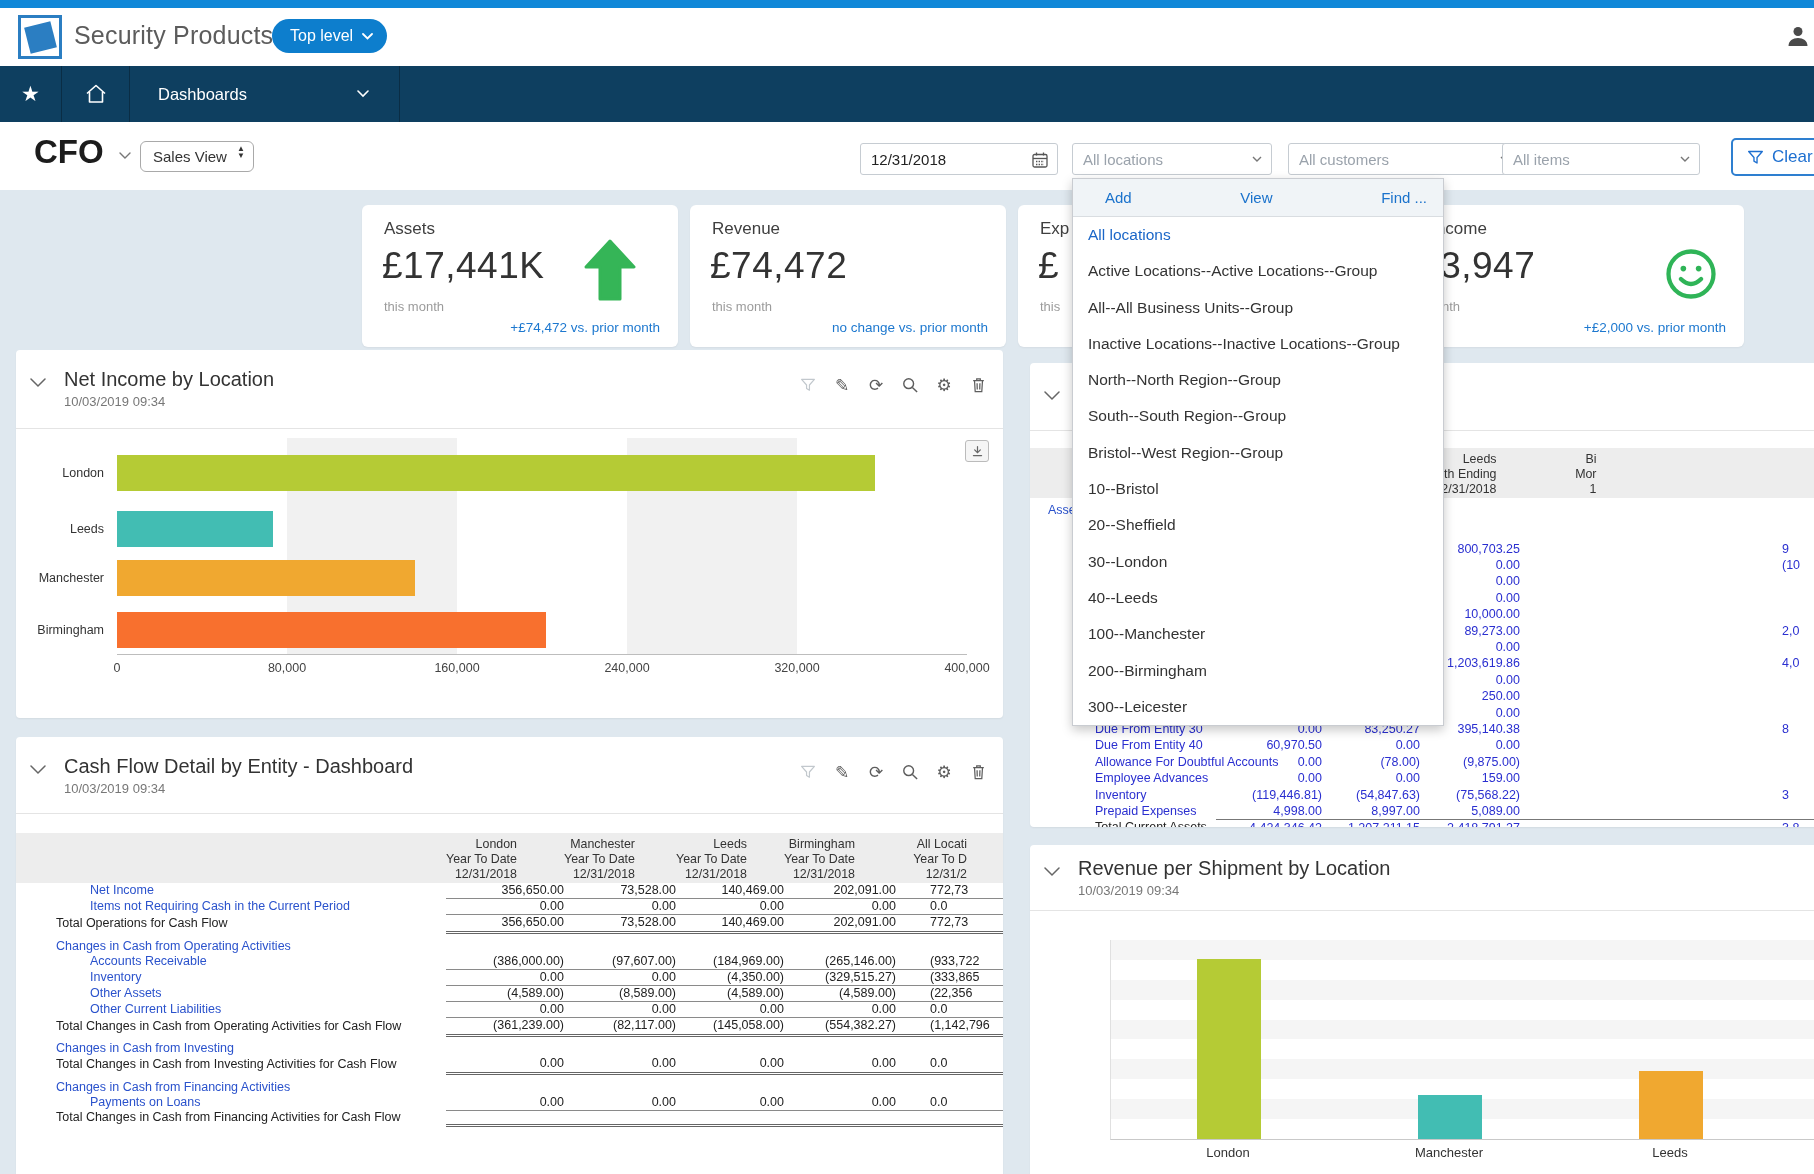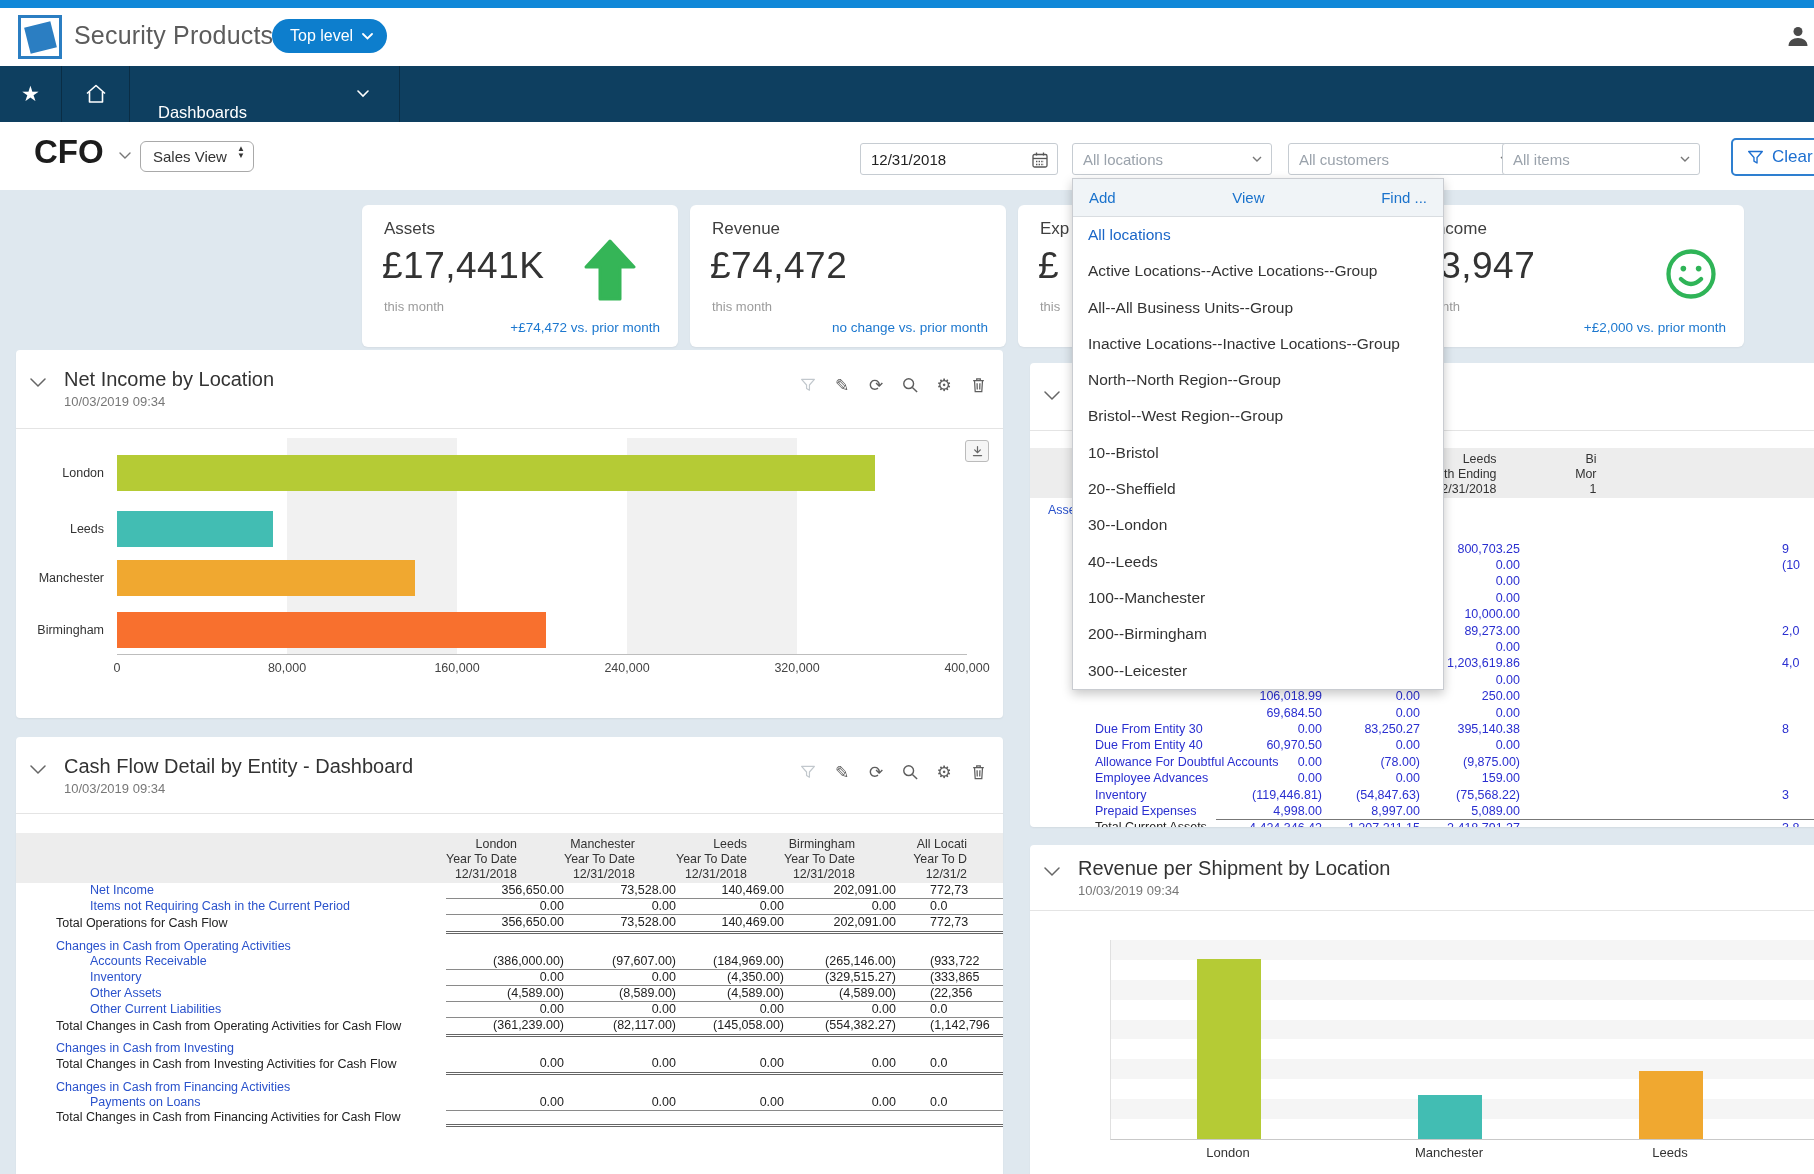--- a/index.html
+++ b/index.html
@@ -13,21 +13,21 @@
   .logo{position:absolute;left:18px;top:7px;width:44px;height:44px;border:3px solid #2b7ec2;background:#fff;overflow:hidden}
   .logo i{position:absolute;left:6px;top:6px;width:27px;height:27px;background:#2b7ec2;transform:rotate(-14deg)}
   .app-title{position:absolute;left:74px;top:13px;font-size:25px;color:#5c5c5c;letter-spacing:.2px;white-space:nowrap}
   .toplevel{position:absolute;left:272px;top:11px;height:34px;background:#0d7ecd;color:#fff;border:none;border-radius:17px;
     font-size:16px;padding:0 14px 0 18px;display:flex;align-items:center;gap:9px;cursor:pointer;font-family:inherit}
   .user-ic{position:absolute;right:4px;top:16px;width:24px;height:24px;color:#4a4a4a}
   .navbar{position:absolute;left:0;top:66px;width:1814px;height:56px;background:#0e3f60;color:#fff}
   .navtile{position:absolute;top:0;height:56px;display:flex;align-items:center;justify-content:center;border-right:1px solid rgba(0,0,0,.28);cursor:pointer}
   .tile-star{left:0;width:62px;font-size:21px}
   .tile-home{left:62px;width:68px}
-  .nav-dash{position:absolute;left:130px;top:0;width:270px;height:56px;display:flex;align-items:flex-end;border-right:1px solid rgba(0,0,0,.28);cursor:pointer}
+  .nav-dash{position:absolute;left:130px;top:0;width:270px;height:56px;display:flex;align-items:center;border-right:1px solid rgba(0,0,0,.28);cursor:pointer}
   .nav-dash span{margin-left:28px;font-size:16.5px}
   .nav-dash .chev{position:absolute;right:30px;top:24px}
 
   
   .titlebar{position:absolute;left:0;top:122px;width:1814px;height:68px;background:#fff}
   .cfo{position:absolute;left:34px;top:11px;font-size:33px;font-weight:700;color:#1c1c1c}
   .cfo-chev{position:absolute;left:119px;top:30px;color:#666}
   .viewsel{position:absolute;left:140px;top:19px;height:31px;border:1px solid #a9a9a9;border-radius:6px;background:#fff;
     font-size:15px;color:#333;padding:0 26px 0 12px;display:flex;align-items:center;cursor:pointer;font-family:inherit}
   .viewsel .updown{position:absolute;right:8px;top:4px;font-size:8px;line-height:.85;color:#333;text-align:center}
@@ -134,21 +134,21 @@
   .rv-yticks span:nth-child(4){top:120px}.rv-yticks span:nth-child(5){top:160px}.rv-yticks span:nth-child(6){top:200px}
   .rv-cats{position:absolute;left:80px;top:300px;width:900px;height:18px}
   .rv-cats span{position:absolute;transform:translateX(-50%);font-size:13px;color:#333}
   .rv-cats span:nth-child(1){left:118px}.rv-cats span:nth-child(2){left:339px}.rv-cats span:nth-child(3){left:560px}
 
   
   .dropdown{position:absolute;left:1072px;top:178px;width:372px;background:#fff;border:1px solid #c9ccd1;
     box-shadow:0 4px 10px rgba(0,0,0,.22);z-index:50}
   .dd-actions{height:38px;background:#f0f4f7;border-bottom:1px solid #d9dde1;display:flex;align-items:center;font-size:15px;color:#1a72cc}
   .dd-actions .a{cursor:pointer}
-  .dd-add{margin-left:16px}
+  .dd-add{margin-left:32px}
   .dd-view{margin-left:auto;margin-right:auto}
   .dd-find{margin-right:16px}
   .dd-item{height:36.3px;line-height:36.3px;padding-left:15px;font-size:15.5px;color:#333;cursor:pointer;white-space:nowrap;overflow:hidden}
   .dd-item:first-child{color:#1a66c8}
 </style>
 </head>
 <body>
 
 <div class="topstrip"></div>
 
@@ -719,20 +719,21 @@
     <span class="a dd-view">View</span>
     <span class="a dd-find">Find ...</span>
   </div>
   <div>
 
   <div class="dd-item">All locations</div>
       <div class="dd-item">Active Locations--Active Locations--Group</div>
       <div class="dd-item">All--All Business Units--Group</div>
       <div class="dd-item">Inactive Locations--Inactive Locations--Group</div>
       <div class="dd-item">North--North Region--Group</div>
+      <div class="dd-item">South--South Region--Group</div>
       <div class="dd-item">Bristol--West Region--Group</div>
       <div class="dd-item">10--Bristol</div>
       <div class="dd-item">20--Sheffield</div>
       <div class="dd-item">30--London</div>
       <div class="dd-item">40--Leeds</div>
       <div class="dd-item">100--Manchester</div>
       <div class="dd-item">200--Birmingham</div>
       <div class="dd-item">300--Leicester</div>
     </div>
 </div>

